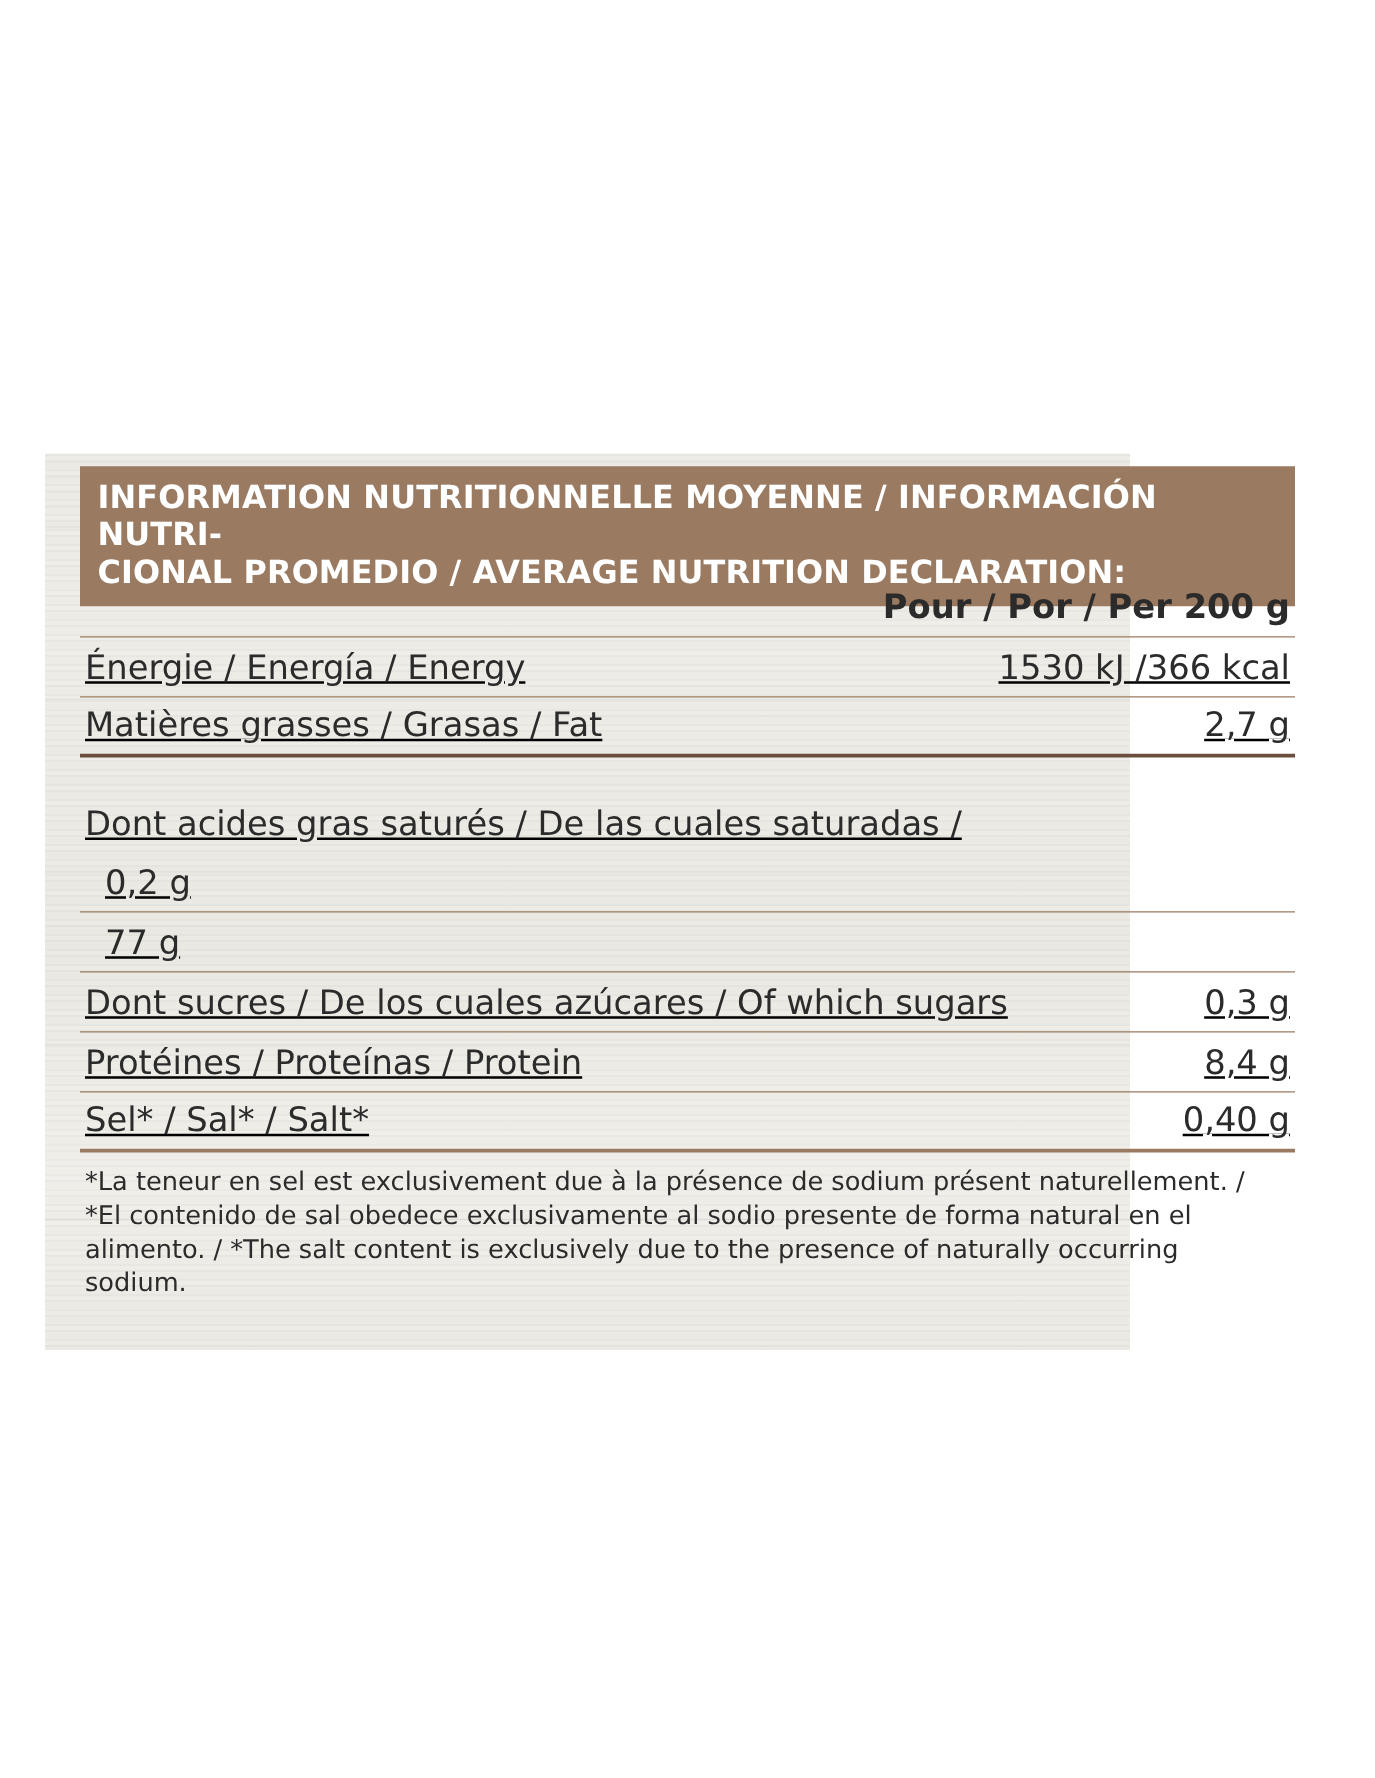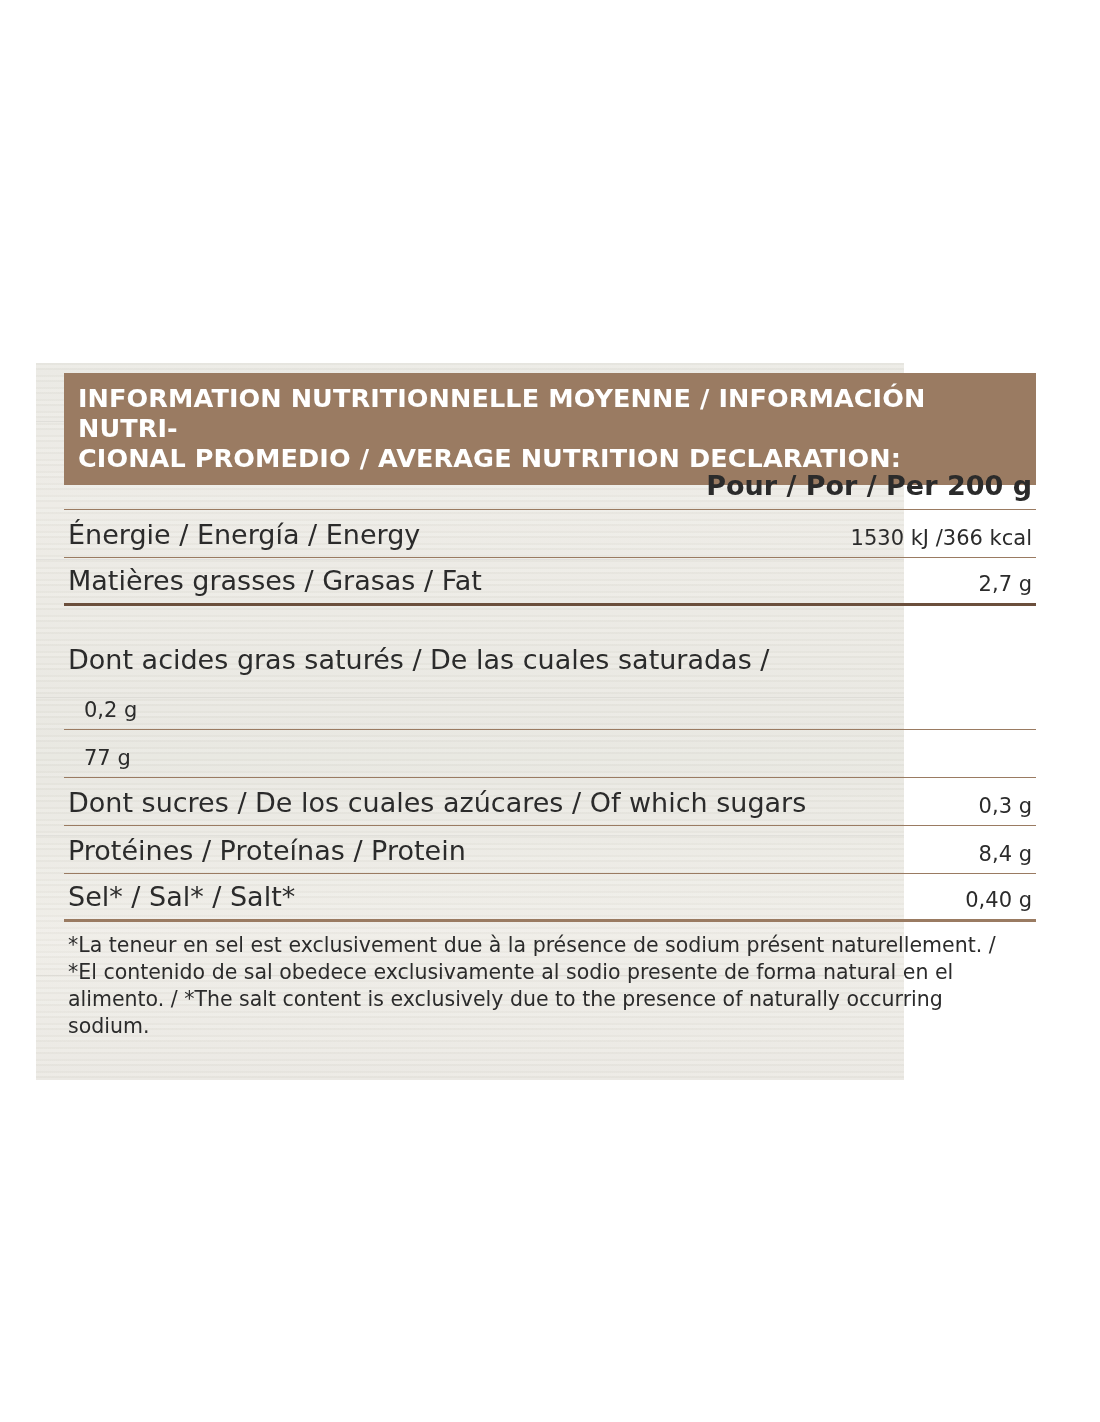--- a/index.html
+++ b/index.html
@@ -73,34 +73,35 @@
   }
 
   .nut-row {
     display: flex;
     align-items: flex-end;
     justify-content: space-between;
     border-bottom: 1.5px solid #9a7b62;
     padding: 4px 4px 7px 4px;
     box-sizing: border-box;
     min-height: 48px;
+    text-decoration: underline;
   }
   .nut-row.no-border { border-bottom: none; margin-top: 28px; }
   .nut-row.thick { border-bottom: 3px solid #6b4f3c; }
   .nut-row.last { border-bottom: 3px solid #9a7b62; }
 
   .nut-label {
     font-family: "DejaVu Sans", sans-serif;
     font-size: 27px;
     color: #2b2b2b;
     line-height: 1.1;
   }
   .nut-value {
     font-family: "DejaVu Sans", sans-serif;
-    font-size: 21px;
+    font-size: 27px;
     color: #2b2b2b;
     line-height: 1.1;
     text-align: center;
     white-space: nowrap;
     padding-left: 16px;
   }
 
   #col-header-row {
     display: flex;
     justify-content: flex-end;

